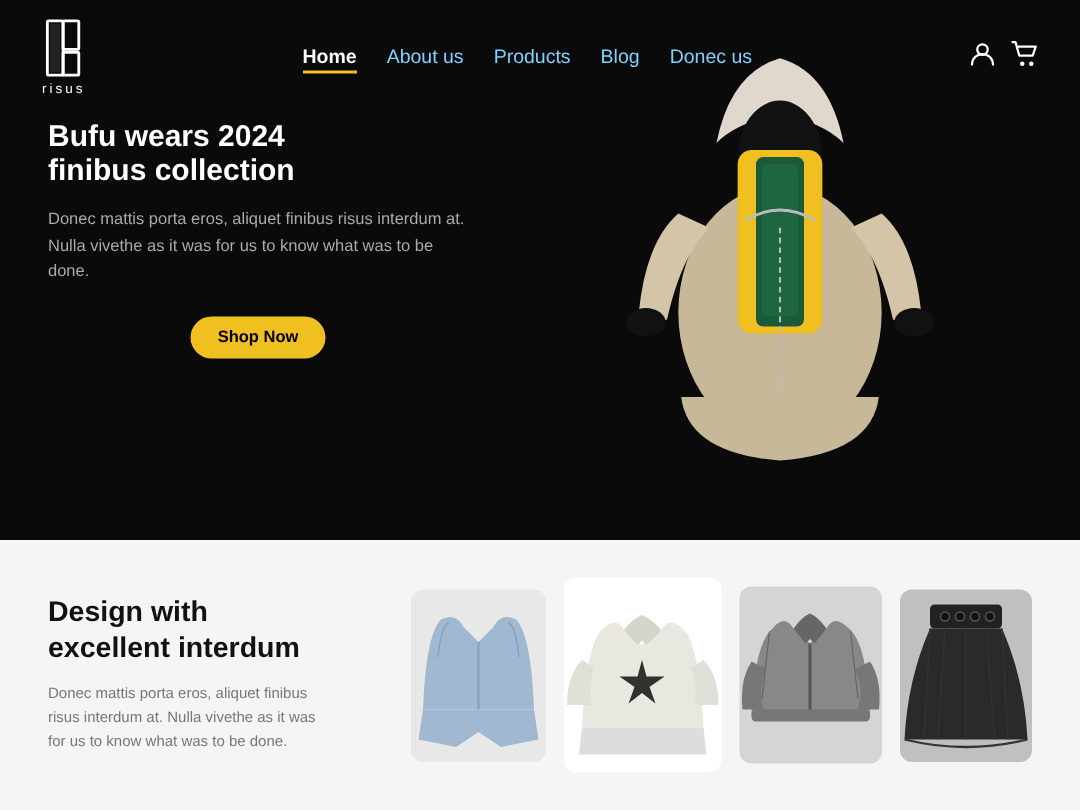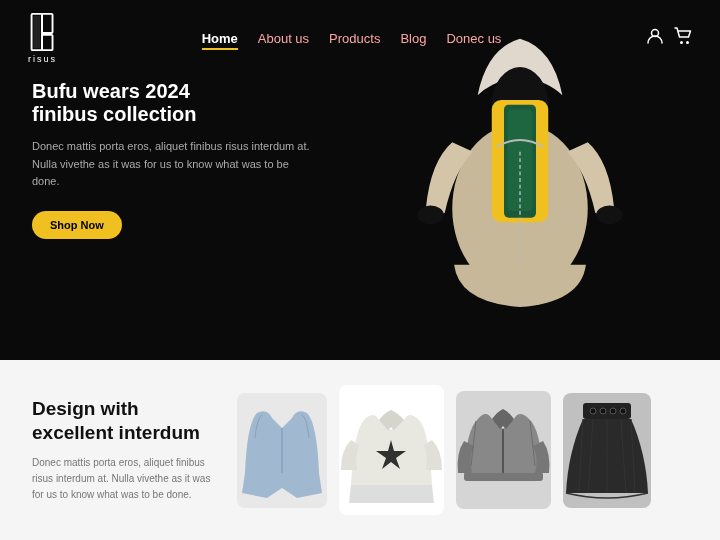--- a/index.html
+++ b/index.html
@@ -31,21 +31,21 @@
       margin-top: 2px;
     }
     .nav-links {
       display: flex;
       align-items: center;
       gap: 20px;
       list-style: none;
       justify-content: space-between;
     }
     .nav-links li a {
-      color: #fca5a5;
+      color: #7dd3fc;
       text-decoration: none;
       font-size: 13px;
     }
     .nav-links li.active a {
       color: #fff;
       font-weight: bold;
       border-bottom: 2px solid #f0c020;
       padding-bottom: 2px;
     }
     .nav-icons {
@@ -86,20 +86,21 @@
     .hero-desc {
       color: #aaa;
       font-size: 11px;
       line-height: 1.6;
       margin-bottom: 20px;
     }
     .hero-buttons {
       display: flex;
       gap: 10px;
       align-items: center;
+      flex-direction: column;
     }
     .btn-shop {
       background: #f0c020;
       color: #000;
       border: none;
       border-radius: 20px;
       padding: 8px 18px;
       font-size: 11px;
       font-weight: bold;
       cursor: pointer;
@@ -147,20 +148,21 @@
 
     
     .section2 {
       background: #f5f5f5;
       width: 720px;
       height: 180px;
       display: flex;
       align-items: center;
       padding: 24px 32px;
       gap: 0;
+      justify-content: space-between;
     }
     .section2-text {
       max-width: 185px;
       flex-shrink: 0;
     }
     .section2-title {
       font-size: 19px;
       font-weight: 900;
       color: #111;
       line-height: 1.25;

